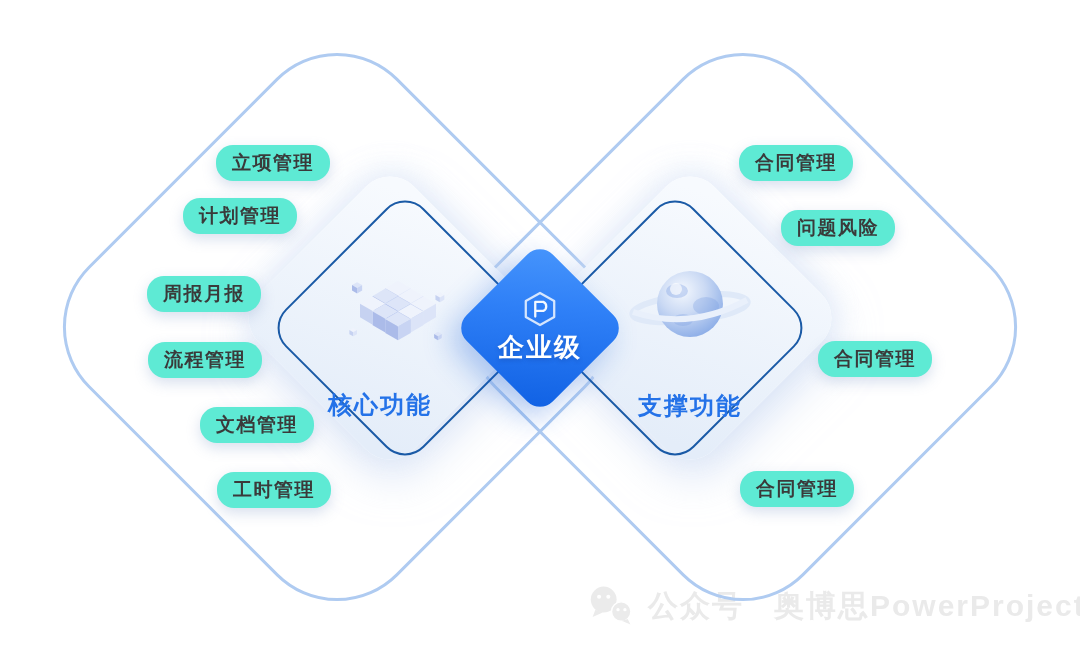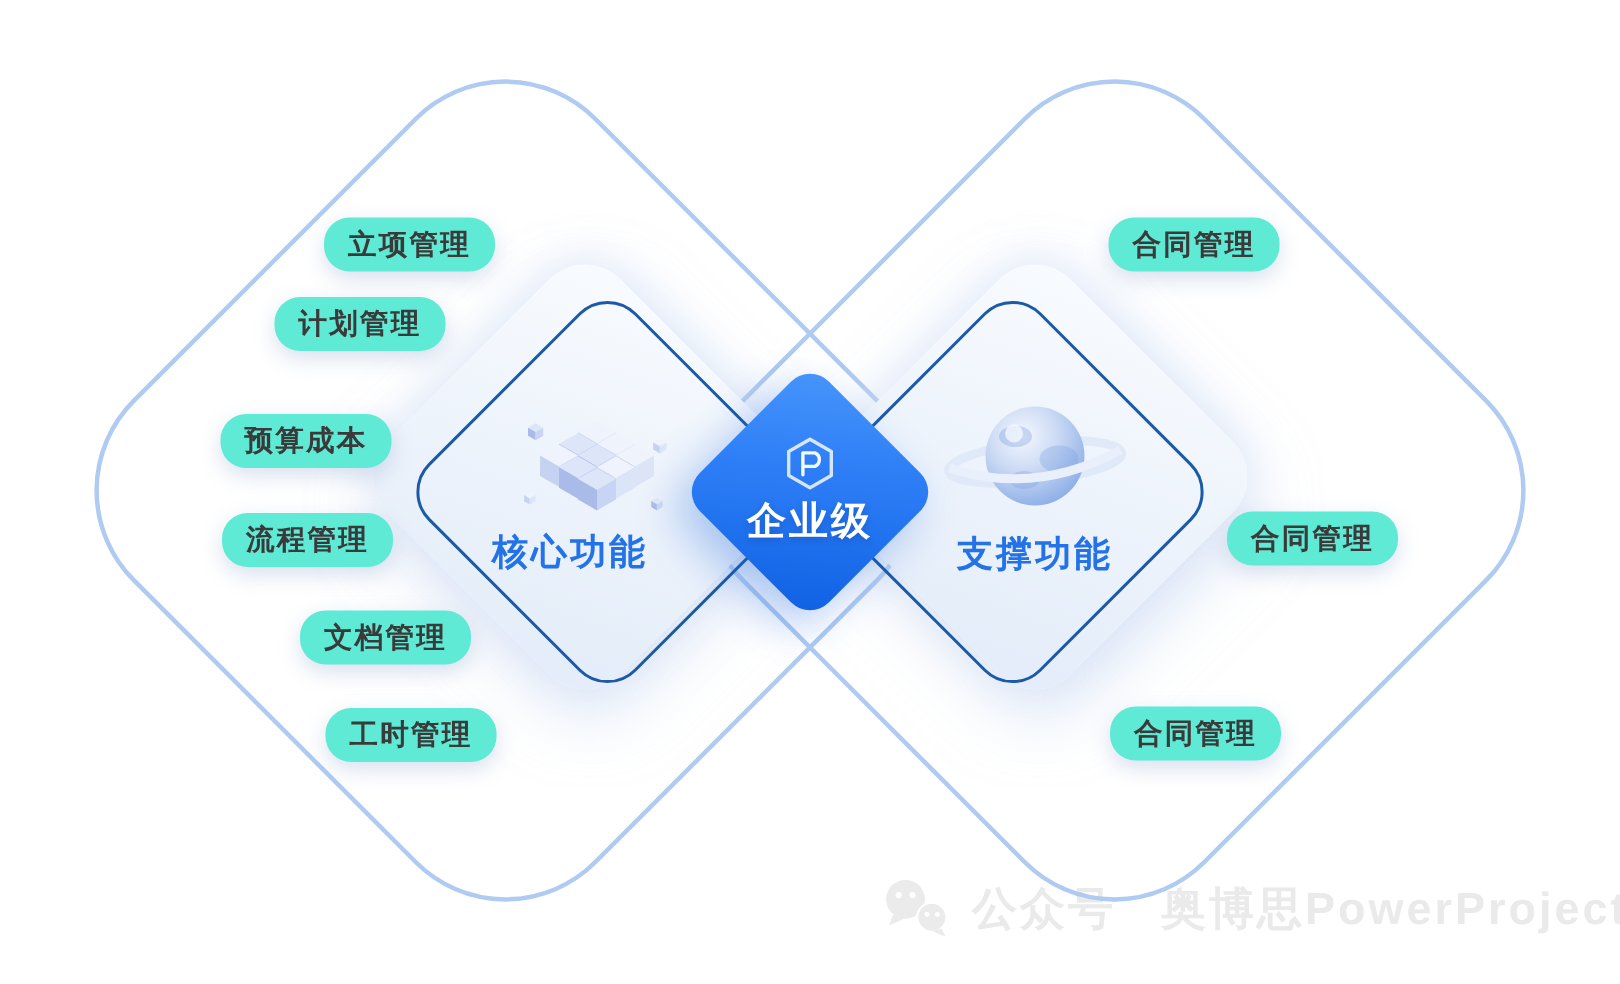--- a/index.html
+++ b/index.html
@@ -27,21 +27,21 @@
     background:linear-gradient(140deg,#4896FC 0%,#2F80F7 38%,#0F60E3 100%);
     box-shadow:0 14px 30px rgba(25,96,218,.33);}
   .center-inner{position:absolute;inset:0;transform:rotate(-45deg);display:flex;flex-direction:column;
     align-items:center;justify-content:center;}
   .center-label{color:#fff;font-size:26px;font-weight:700;letter-spacing:2px;margin-top:3px;
     text-shadow:0 2px 4px rgba(10,40,120,.25);white-space:nowrap;}
   
   .icon-cubes{position:absolute;left:338px;top:274px;width:120px;height:76px;z-index:8;}
   .icon-globe{position:absolute;left:625px;top:262px;width:130px;height:92px;z-index:8;}
   .group-title{position:absolute;transform:translate(-50%,-50%);font-size:24px;font-weight:700;
-    color:#2472E8;letter-spacing:2px;z-index:9;white-space:nowrap;}
+    color:#2472E8;letter-spacing:2px;z-index:9;white-space:nowrap;margin-top:37px;}
   
   .pill{position:absolute;transform:translate(-50%,-50%);background:#5eead4;border-radius:17px;
     padding:5px 16px;font-size:19px;font-weight:700;color:#3A3A3A;letter-spacing:1.5px;
     box-shadow:0 5px 14px rgba(125,152,198,.30);white-space:nowrap;z-index:10;}
   
   .watermark{position:absolute;left:588px;top:584px;display:flex;align-items:center;z-index:1;
     color:#EAEAEA;font-size:30px;font-weight:600;letter-spacing:2px;white-space:nowrap;}
   .watermark svg{margin-right:12px;}
   .wm-account{margin-left:30px;}
 </style>
@@ -112,26 +112,27 @@
     <ellipse cx="58" cy="58" rx="10" ry="6" fill="#6F96DF" opacity=".26"></ellipse>
     <path d="M8,50 Q65,69 122,38" stroke="#E9F0FB" stroke-width="6" fill="none"></path>
     <circle cx="51" cy="27" r="6" fill="#ffffff" opacity=".65"></circle>
   </svg>
 
   <div class="group-title" style="left:380px;top:368px">核心功能</div>
   <div class="group-title" style="left:690px;top:369px">支撑功能</div>
 
   <div class="pill" style="left:273px;top:163px">立项管理</div>
   <div class="pill" style="left:240px;top:216px">计划管理</div>
-  <div class="pill" style="left:204px;top:294px">预算成本</div>
+  <div class="pill" style="left:204px;top:294px">周报月报</div>
   <div class="pill" style="left:205px;top:360px">流程管理</div>
   <div class="pill" style="left:257px;top:425px">文档管理</div>
   <div class="pill" style="left:274px;top:490px">工时管理</div>
 
   <div class="pill" style="left:796px;top:163px">合同管理</div>
+  <div class="pill" style="left:838px;top:228px">问题风险</div>
   <div class="pill" style="left:875px;top:359px">合同管理</div>
   <div class="pill" style="left:797px;top:489px">合同管理</div>
 
   <div class="watermark">
     <svg width="48" height="44" viewBox="0 0 52 46">
       <circle cx="17" cy="16" r="14" fill="#EBEBEB"></circle>
       <polygon points="8,27 5,35 16,30" fill="#EBEBEB"></polygon>
       <circle cx="12" cy="13" r="2.2" fill="#ffffff"></circle>
       <circle cx="22" cy="13" r="2.2" fill="#ffffff"></circle>
       <circle cx="36" cy="29" r="10.5" fill="#EBEBEB" stroke="#ffffff" stroke-width="1.5"></circle>

